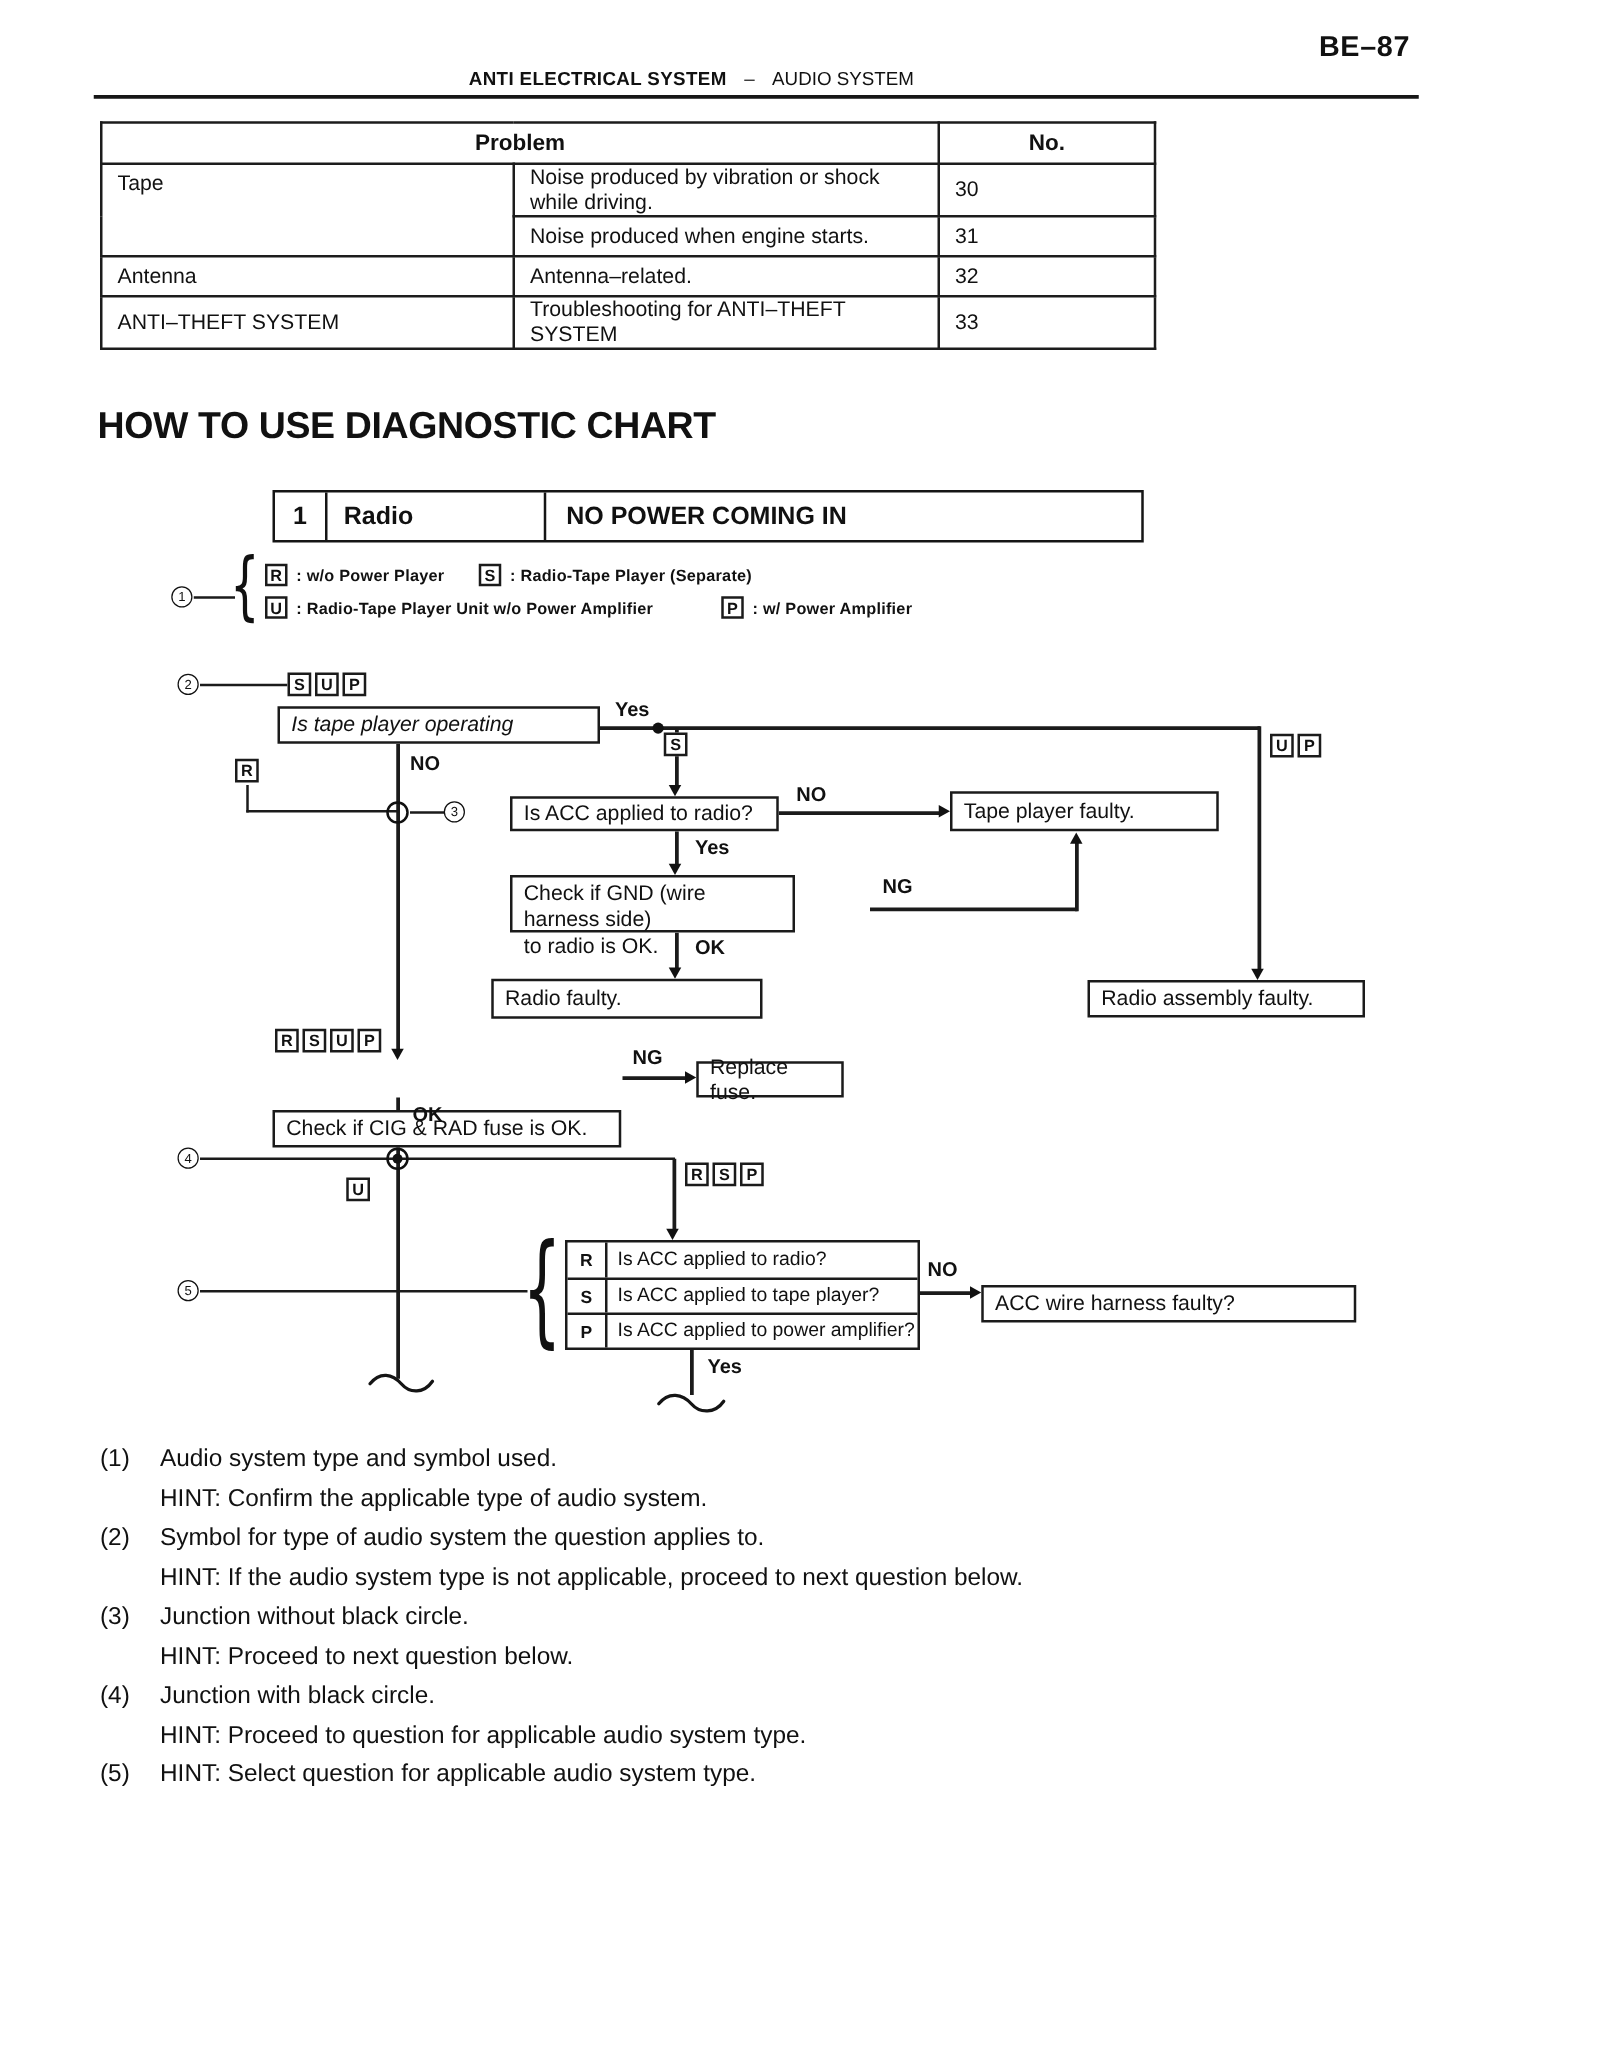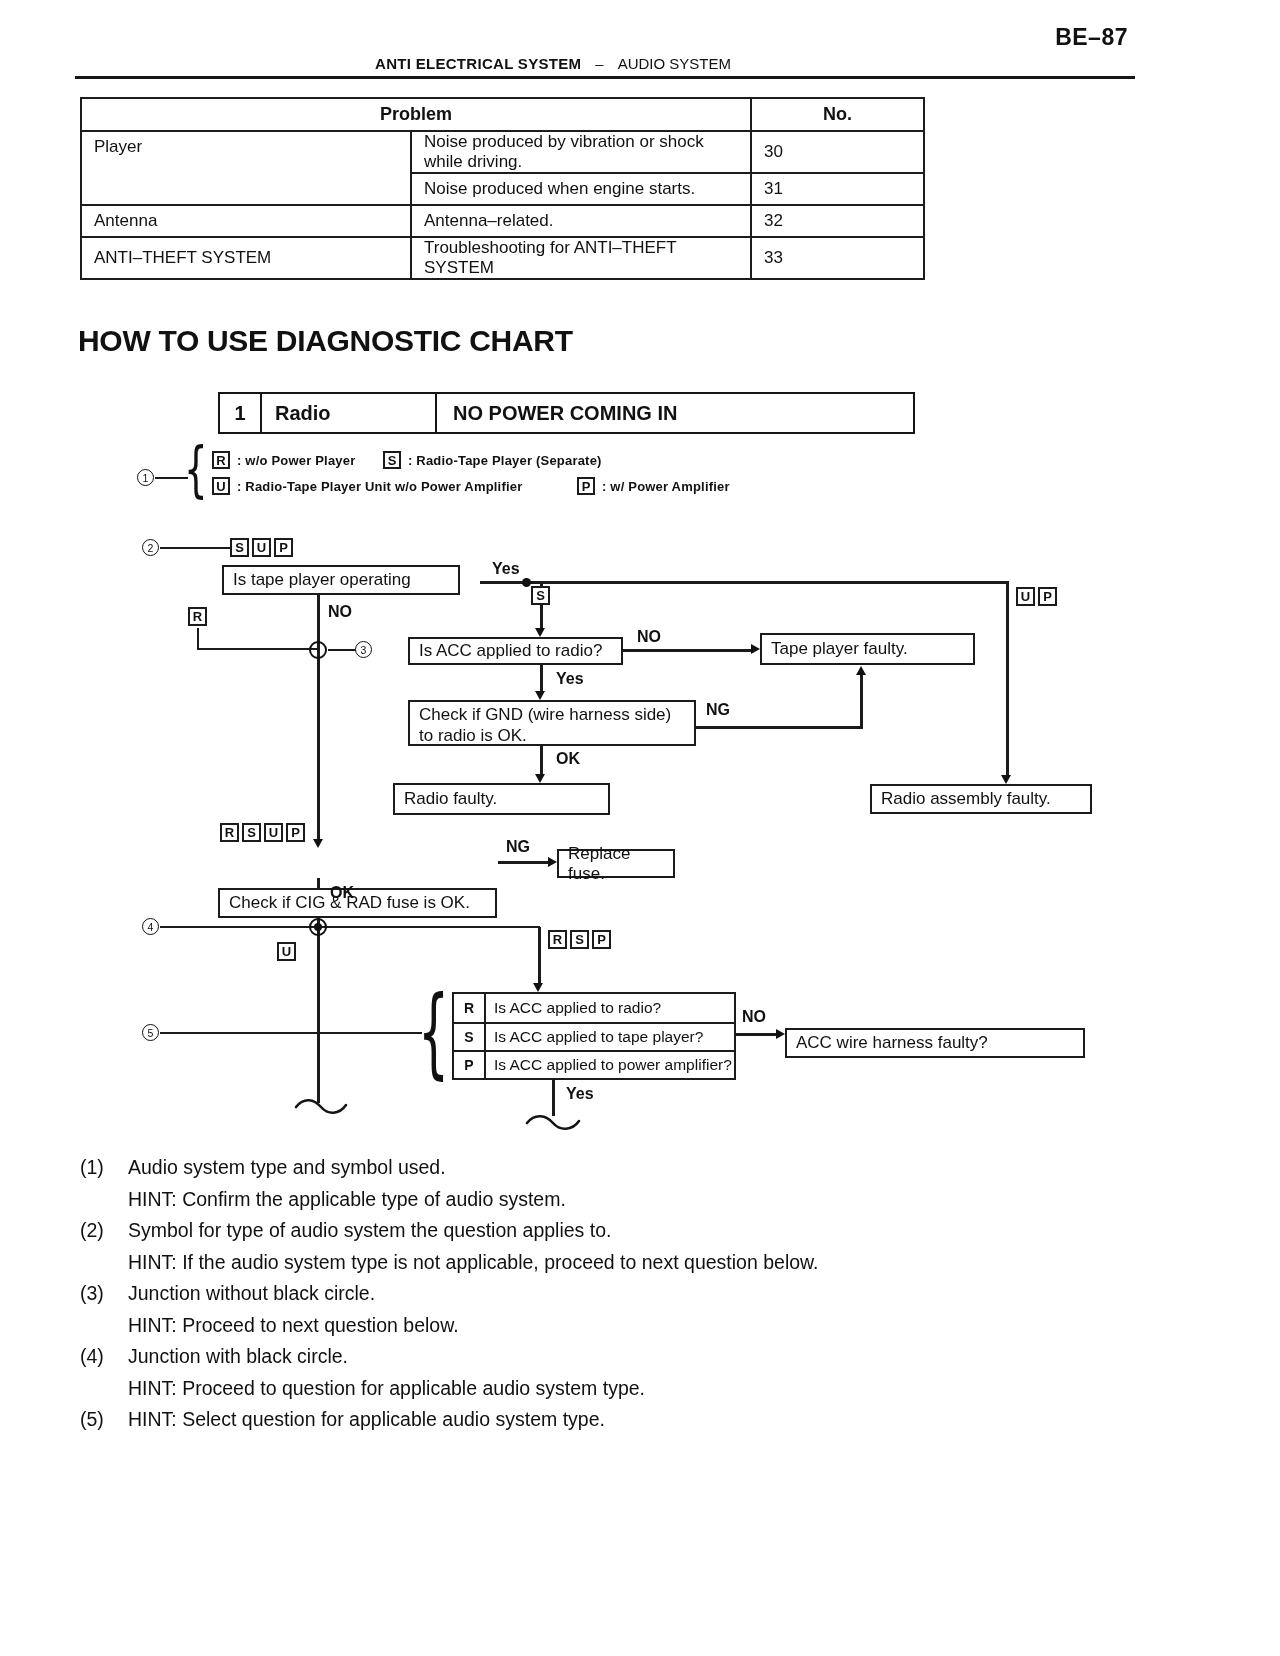--- a/index.html
+++ b/index.html
@@ -70,21 +70,21 @@
   </div>
   <div class="head-rule"></div>
 
   <table class="ptable">
     <tbody>
         <tr>
       <th colspan="2">Problem</th>
       <th>No.</th>
     </tr>
     <tr>
-      <td class="cat" rowspan="2" style="vertical-align:top; padding-top:5px;">Player</td>
+      <td class="cat" rowspan="2" style="vertical-align:top; padding-top:5px;">Tape</td>
       <td>Noise produced by vibration or shock while driving.</td>
       <td class="num">30</td>
     </tr>
     <tr>
       <td>Noise produced when engine starts.</td>
       <td class="num">31</td>
     </tr>
     <tr>
       <td class="cat">Antenna</td>
       <td>Antenna–related.</td>
@@ -150,38 +150,38 @@
     <div class="chip sm" style="left:212px; top:87px;">U</div>
     <div class="leg" style="left:237px; top:89px;">: Radio-Tape Player Unit w/o Power Amplifier</div>
     <div class="chip sm" style="left:577px; top:87px;">P</div>
     <div class="leg" style="left:602px; top:89px;">: w/ Power Amplifier</div>
 
     <div class="co" style="left:142px; top:149px;">2</div>
     <div class="chip" style="left:230px; top:148px;">S</div>
     <div class="chip" style="left:252px; top:148px;">U</div>
     <div class="chip" style="left:274px; top:148px;">P</div>
 
-    <div class="box" style="left:222px; top:175px; width:238px; height:30px;">Is tape player operating</div>
+    <div class="box" style="left:222px; top:175px; width:258px; height:30px;font-style:italic;">Is tape player operating</div>
     <div class="lbl" style="left:492px; top:170px;">Yes</div>
     <div class="dot" style="left:522px; top:188px;"></div>
     <div class="chip" style="left:531px; top:196px;">S</div>
     <div class="chip" style="left:1016px; top:197px;">U</div>
     <div class="chip" style="left:1038px; top:197px;">P</div>
     <div class="lbl" style="left:328px; top:213px;">NO</div>
     <div class="chip" style="left:188px; top:217px;">R</div>
 
     <div class="jx" style="left:309px; top:251px;"></div>
     <div class="co" style="left:355px; top:251px;">3</div>
 
     <div class="box" style="left:408px; top:247px; width:215px; height:28px;">Is ACC applied to radio?</div>
     <div class="lbl" style="left:637px; top:238px;">NO</div>
     <div class="box" style="left:760px; top:243px; width:215px; height:32px;">Tape player faulty.</div>
     <div class="lbl" style="left:556px; top:280px;">Yes</div>
 
-    <div class="box box2" style="left:408px; top:310px; width:288px; height:46px; display:block; padding-top:2px;">
+    <div class="box box2" style="left:408px; top:310px; width:228px; height:46px; display:block; padding-top:2px;">
       <div>Check if GND (wire harness side)</div>
       <div>to radio is OK.</div>
     </div>
     <div class="lbl" style="left:706px; top:311px;">NG</div>
     <div class="lbl" style="left:556px; top:360px;">OK</div>
 
     <div class="box" style="left:393px; top:393px; width:217px; height:32px;">Radio faulty.</div>
     <div class="box" style="left:870px; top:394px; width:222px; height:30px;">Radio assembly faulty.</div>
 
     <div class="chip" style="left:220px; top:433px;">R</div>

